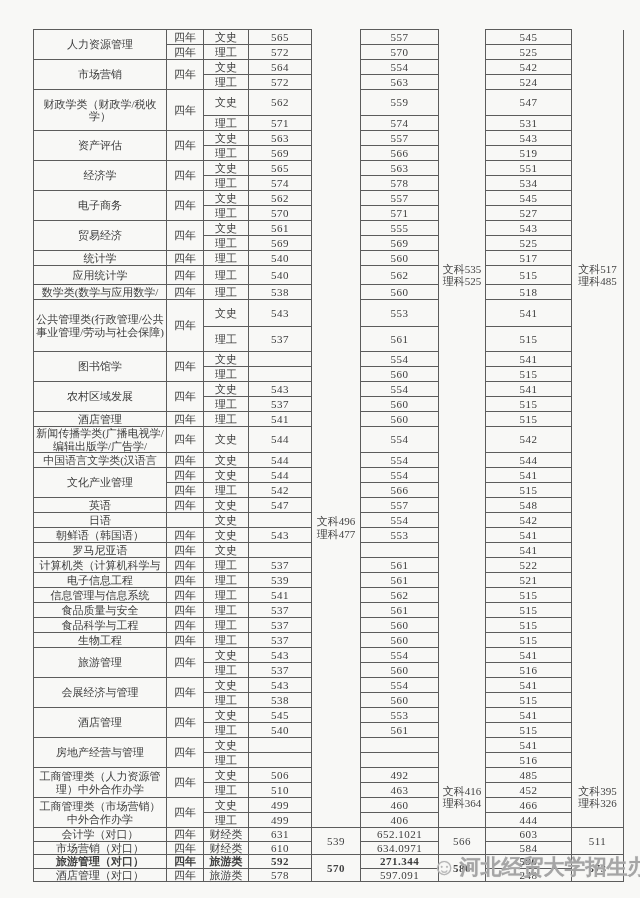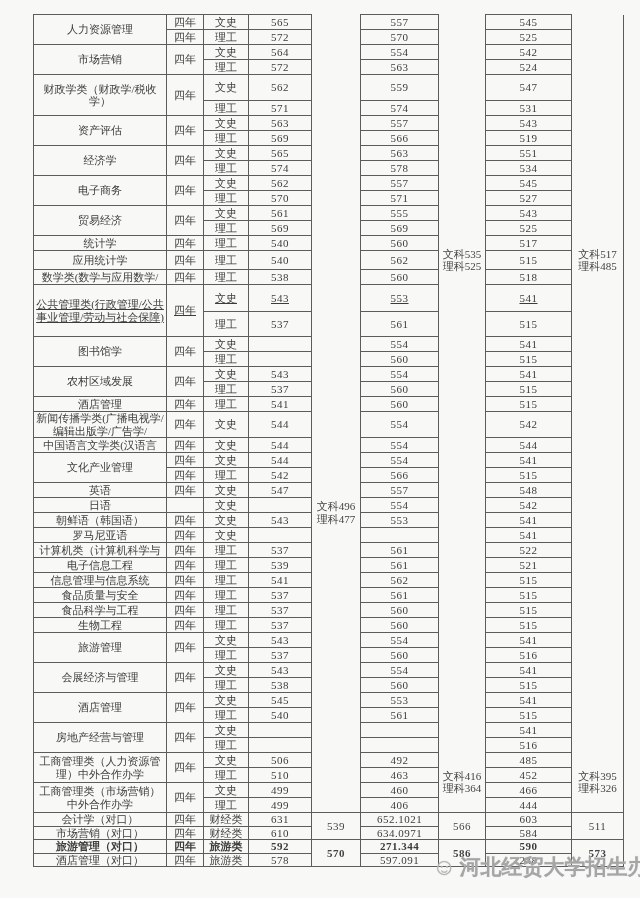--- a/index.html
+++ b/index.html
@@ -4,21 +4,21 @@
 <style>
   html,body{margin:0;padding:0;}
   body{
     width:640px;height:898px;position:relative;
     background:#f8f8f6;
     font-family:"Liberation Serif","DejaVu Serif",serif;
     color:#3c3c3c;
   }
   .sheet{position:absolute;inset:0;overflow:hidden;}
   table.scores{
-    position:absolute;left:33px;top:14px;width:590px;
+    position:absolute;left:33px;top:29px;width:590px;
     border-collapse:collapse;table-layout:fixed;
     font-size:11px;
     padding-left:16px;
   }
   table.scores tr{height:15px;}
   table.scores td{
     padding:0 2px;text-align:center;vertical-align:middle;
     line-height:12.5px;overflow:hidden;word-break:break-all;
   }
   td.b{border:1px solid #5c5c5c;}
@@ -216,21 +216,21 @@
         </tr>
         <tr>
           <td class="b major">数学类(数学与应用数学/</td>
           <td class="b">四年</td>
           <td class="b">理工</td>
           <td class="b num">538</td>
           <td class="g"></td>
           <td class="b num">560</td>
           <td class="b num">518</td>
         </tr>
-        <tr style="height: 27px; text-decoration: underline;">
+        <tr style="height: 27px;">
           <td class="b major" rowspan="2">公共管理类(行政管理/公共事业管理/劳动与社会保障)</td>
           <td class="b" rowspan="2">四年</td>
           <td class="b">文史</td>
           <td class="b num">543</td>
           <td class="g"></td>
           <td class="b num">553</td>
           <td class="g"></td>
           <td class="b num">541</td>
           <td class="g edge"></td>
         </tr>

